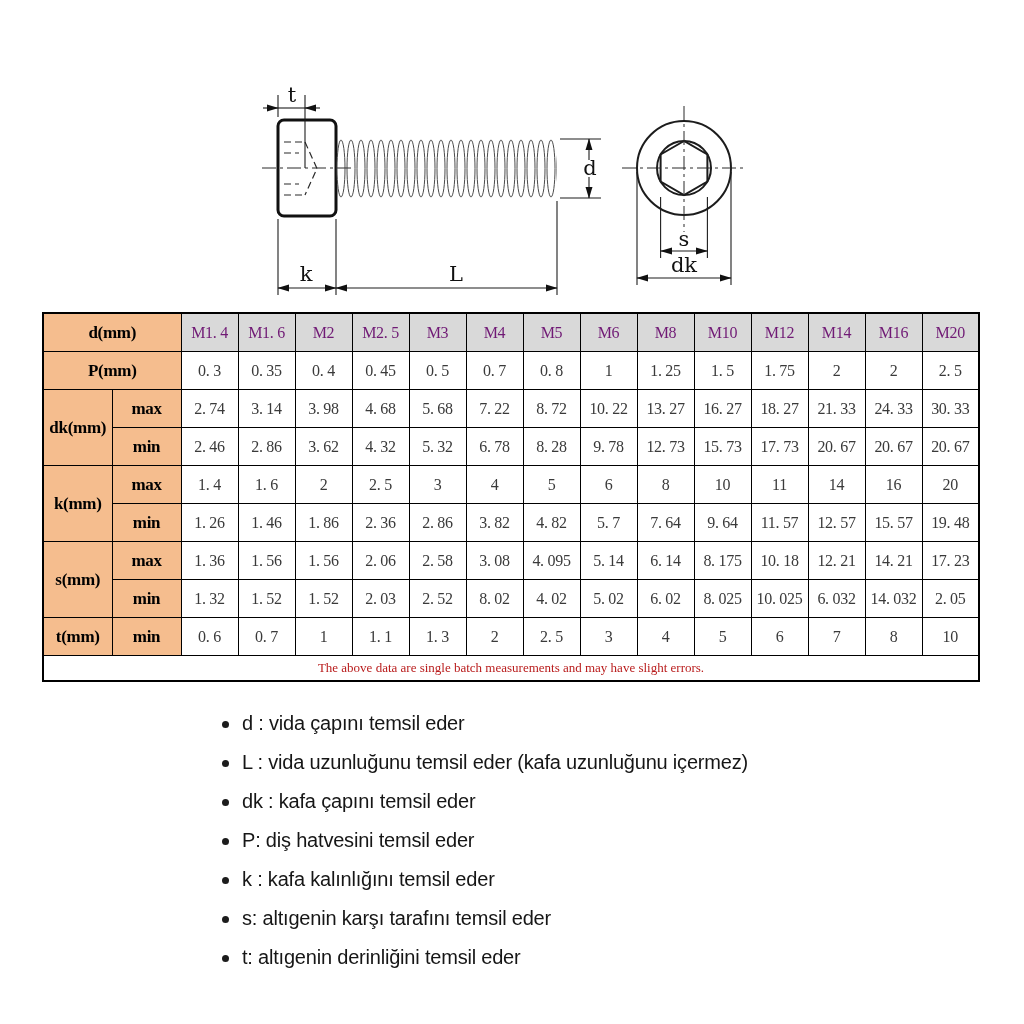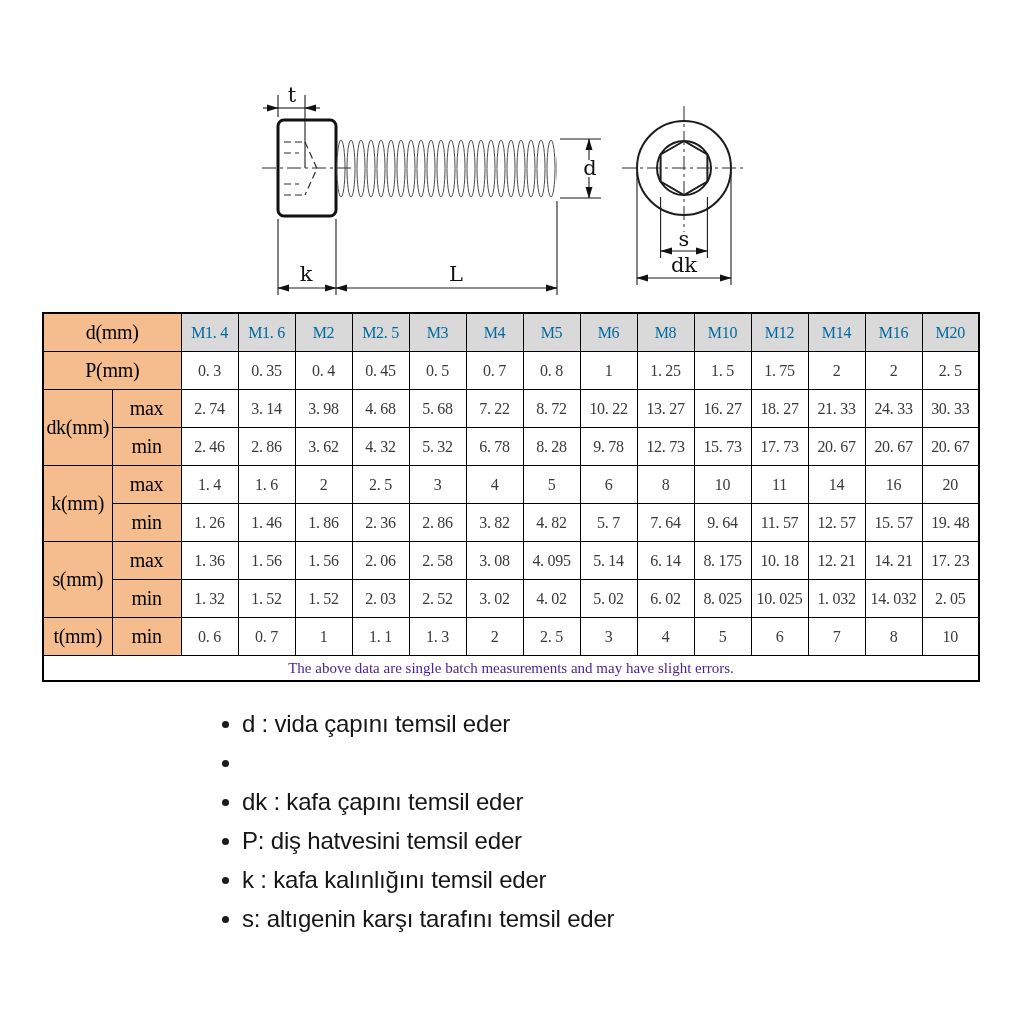--- a/index.html
+++ b/index.html
@@ -10,27 +10,27 @@
   svg .thick{stroke:#111;stroke-width:3;fill:#fff;}
   svg .hid{stroke:#2a2a2a;stroke-width:1.2;fill:none;stroke-dasharray:7 4;}
   svg .cl{stroke:#2a2a2a;stroke-width:1;fill:none;stroke-dasharray:14 4 3 4;}
   svg .med{stroke:#1c1c1c;stroke-width:2;fill:none;}
   svg text.dim{font-family:"DejaVu Serif","Liberation Serif",serif;font-size:21px;fill:#111;text-anchor:middle;}
 
   .tablewrap{position:absolute;left:42px;top:312px;}
   table{border-collapse:collapse;table-layout:fixed;width:936px;border:2px solid #000;}
   td{border:1px solid #000;height:37px;text-align:center;vertical-align:middle;
      font-size:16px;color:#3a3a3a;padding:0;overflow:hidden;white-space:nowrap;letter-spacing:-0.3px;}
-  td.lab{background:var(--peach,#F5BD8E);font-weight:normal;color:#000;font-size:20px;}
-  td.size{background:var(--gray,#D9D9D9);color:#0369a1;}
-  td.foot{height:24px;font-size:15px;color:#4c1d95;letter-spacing:0;}
+  td.lab{background:var(--peach,#F5BD8E);font-weight:bold;color:#000;font-size:17px;}
+  td.size{background:var(--gray,#D9D9D9);color:#701a75;}
+  td.foot{height:24px;font-size:13px;color:#b91c1c;letter-spacing:0;}
 
   .legend{position:absolute;left:222px;top:704px;}
   .li{display:flex;align-items:center;height:39px;
-      font-family:"Liberation Sans","DejaVu Sans",sans-serif;font-size:24px;color:#161616;letter-spacing:-0.2px;}
+      font-family:"Liberation Sans","DejaVu Sans",sans-serif;font-size:20px;color:#161616;letter-spacing:-0.2px;}
   .dot{width:7px;height:7px;border-radius:50%;background:#1c1c1c;margin-right:13px;margin-top:2px;flex:0 0 auto;}
 </style>
 </head>
 <body>
 
 <div class="page">
 
   <svg class="drawing" width="1024" height="306" viewBox="0 0 1024 306">
     <defs>
       <marker id="arr" viewBox="0 0 10 10" refX="9.5" refY="5" markerWidth="11" markerHeight="11" orient="auto-start-reverse">
@@ -247,27 +247,27 @@
             <td>14. 21</td>
             <td>17. 23</td>
           </tr>
           <tr>
             <td class="lab">min</td>
             <td>1. 32</td>
             <td>1. 52</td>
             <td>1. 52</td>
             <td>2. 03</td>
             <td>2. 52</td>
-            <td>3. 02</td>
+            <td>8. 02</td>
             <td>4. 02</td>
             <td>5. 02</td>
             <td>6. 02</td>
             <td>8. 025</td>
             <td>10. 025</td>
-            <td>1. 032</td>
+            <td>6. 032</td>
             <td>14. 032</td>
             <td>2. 05</td>
           </tr>
           <tr>
             <td class="lab" rowspan="1">t(mm)</td>
             <td class="lab">min</td>
             <td>0. 6</td>
             <td>0. 7</td>
             <td>1</td>
             <td>1. 1</td>
@@ -289,32 +289,37 @@
     </table>
   </div>
 
   <div class="legend">
     <div class="li">
         <span class="dot"></span>
         <span>d : vida çapını temsil eder</span>
       </div>
     <div class="li">
         <span class="dot"></span>
+        <span>L : vida uzunluğunu temsil eder (kafa uzunluğunu içermez)</span>
       </div>
     <div class="li">
         <span class="dot"></span>
         <span>dk : kafa çapını temsil eder</span>
       </div>
     <div class="li">
         <span class="dot"></span>
         <span>P: diş hatvesini temsil eder</span>
       </div>
     <div class="li">
         <span class="dot"></span>
         <span>k : kafa kalınlığını temsil eder</span>
       </div>
     <div class="li">
         <span class="dot"></span>
         <span>s: altıgenin karşı tarafını temsil eder</span>
       </div>
+    <div class="li">
+        <span class="dot"></span>
+        <span>t: altıgenin derinliğini temsil eder</span>
+      </div>
   </div>
 
 </div>
 
 </body></html>

